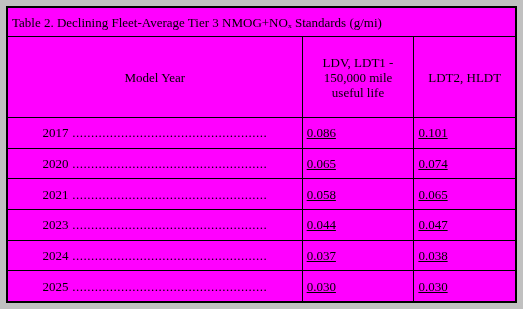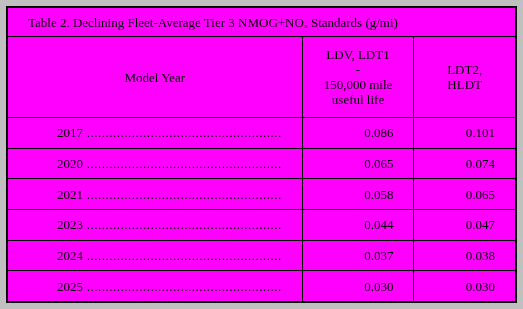--- a/index.html
+++ b/index.html
@@ -35,21 +35,21 @@
     width: 100%;
     height: 100%;
     table-layout: fixed;
     background: #ff00ff;
   }
   table.fleet td {
     border: 1px solid #000000;
     color: #000000;
     font-size: 13px;
     line-height: 15px;
-    padding: 0 20px;
+    padding: 0 4px;
     background: #ff00ff;
     vertical-align: middle;
   }
   td.caption-cell {
     border: 1px solid #000000;
     height: 22px;
     text-align: left;
     vertical-align: middle;
     font-size: 13.5px;
     padding-left: 5px;
@@ -59,31 +59,32 @@
     vertical-align: middle;
     height: 62px;
     font-size: 13px;
     margin-left: 36px;
   }
   td.hdr-modelyear {
     vertical-align: bottom;
     padding-bottom: 6px;
   }
   td.year {
-    text-align: right;
+    text-align: center;
     white-space: nowrap;
     overflow: hidden;
     height: 23px;
     padding-left: 3px;
     margin-left: 16px;
   }
   td.num {
-    text-align: right;
+    text-align: left;
     padding-right: 6px;
     height: 23px;
+    text-decoration: underline;
   }
   .dots {
     letter-spacing: 0.5px;
   }
 </style>
 </head>
 <body>
 
 <div id="page">
   <div class="table-wrap">

